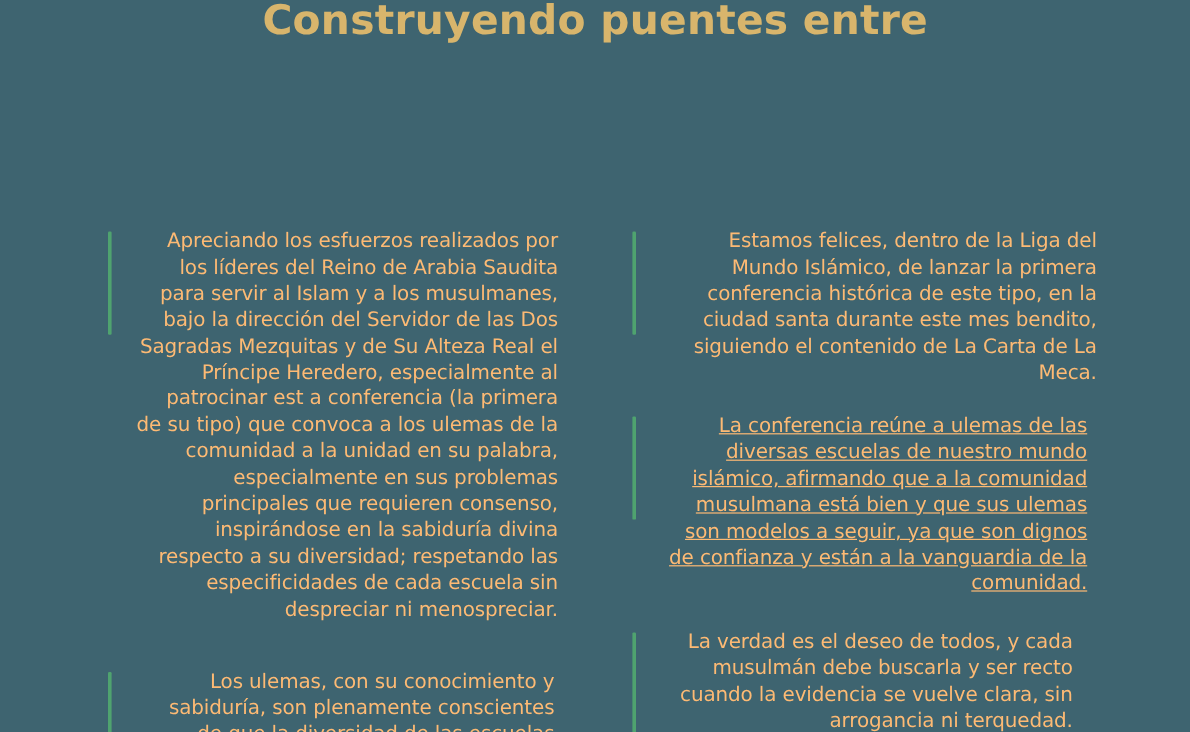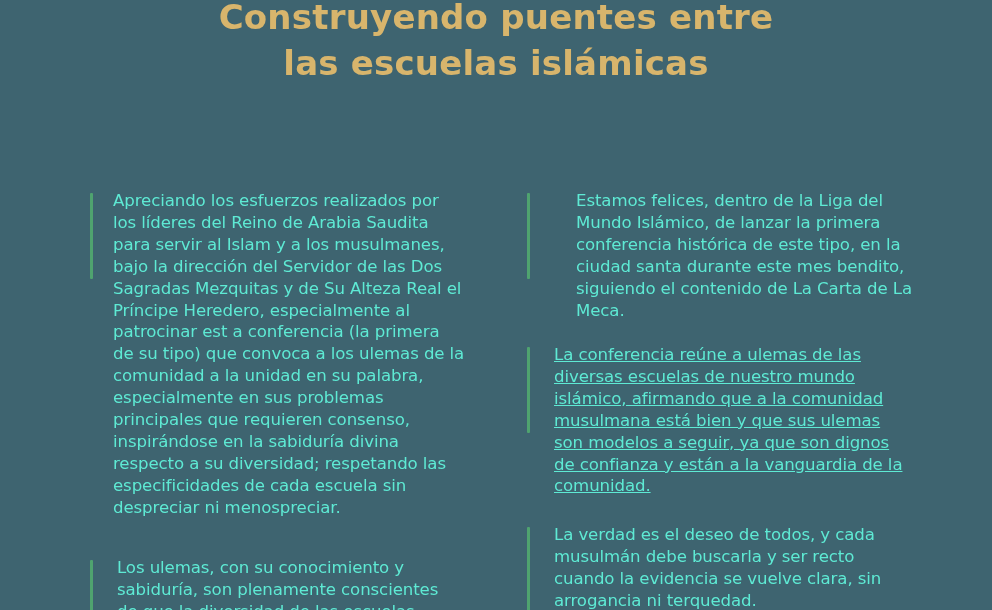--- a/index.html
+++ b/index.html
@@ -15,47 +15,47 @@
     color: #d8b56c;
     font-family: "DejaVu Sans", sans-serif;
     font-weight: bold;
     font-size: 34px;
     line-height: 46px;
     letter-spacing: 0.2px;
   }
   .title span { display: block; }
   .para {
     position: absolute;
-    color: #5eead4;
+    color: #fdba74;
     font-size: 16.6px;
     line-height: 21.9px;
     margin: 0;
     letter-spacing: -0.1px;
+    text-align: right;
   }
   .bar {
     position: absolute;
     width: 3px;
     background: #4fa36f;
     border-radius: 1px;
   }
 </style>
 </head>
 <body>
 
 <div class="title">
   <span>Construyendo puentes entre</span>
-  <span>las escuelas islámicas</span>
 </div>
 
 <div class="bar" style="left:90px; top:193px; height:86px;"></div>
 <p class="para" style="left:113px; top:190px; width:352px;">Apreciando los esfuerzos realizados por los líderes del Reino de Arabia Saudita para servir al Islam y a los musulmanes, bajo la dirección del Servidor de las Dos Sagradas Mezquitas y de Su Alteza Real el Príncipe Heredero, especialmente al patrocinar est a conferencia (la primera de su tipo) que convoca a los ulemas de la comunidad a la unidad en su palabra, especialmente en sus problemas principales que requieren consenso, inspirándose en la sabiduría divina respecto a su diversidad; respetando las especificidades de cada escuela sin despreciar ni menospreciar.</p>
 
 <div class="bar" style="left:90px; top:560px; height:60px;"></div>
 <p class="para" style="left:117px; top:557px; width:345px;">Los ulemas, con su conocimiento y sabiduría, son plenamente conscientes de que la diversidad de las escuelas</p>
 
 <div class="bar" style="left:527px; top:193px; height:86px;"></div>
-<p class="para" style="left:554px; top:190px; width:360px;margin-left:22px;">Estamos felices, dentro de la Liga del Mundo Islámico, de lanzar la primera conferencia histórica de este tipo, en la ciudad santa durante este mes bendito, siguiendo el contenido de La Carta de La Meca.</p>
+<p class="para" style="left:554px; top:190px; width:360px;">Estamos felices, dentro de la Liga del Mundo Islámico, de lanzar la primera conferencia histórica de este tipo, en la ciudad santa durante este mes bendito, siguiendo el contenido de La Carta de La Meca.</p>
 
 <div class="bar" style="left:527px; top:347px; height:86px;"></div>
 <p class="para" style="left:554px; top:344px; width:352px;text-decoration:underline;">La conferencia reúne a ulemas de las diversas escuelas de nuestro mundo islámico, afirmando que a la comunidad musulmana está bien y que sus ulemas son modelos a seguir, ya que son dignos de confianza y están a la vanguardia de la comunidad.</p>
 
 <div class="bar" style="left:527px; top:527px; height:90px;"></div>
 <p class="para" style="left:554px; top:524px; width:340px;">La verdad es el deseo de todos, y cada musulmán debe buscarla y ser recto cuando la evidencia se vuelve clara, sin arrogancia ni terquedad.</p>
 
 </body></html>

